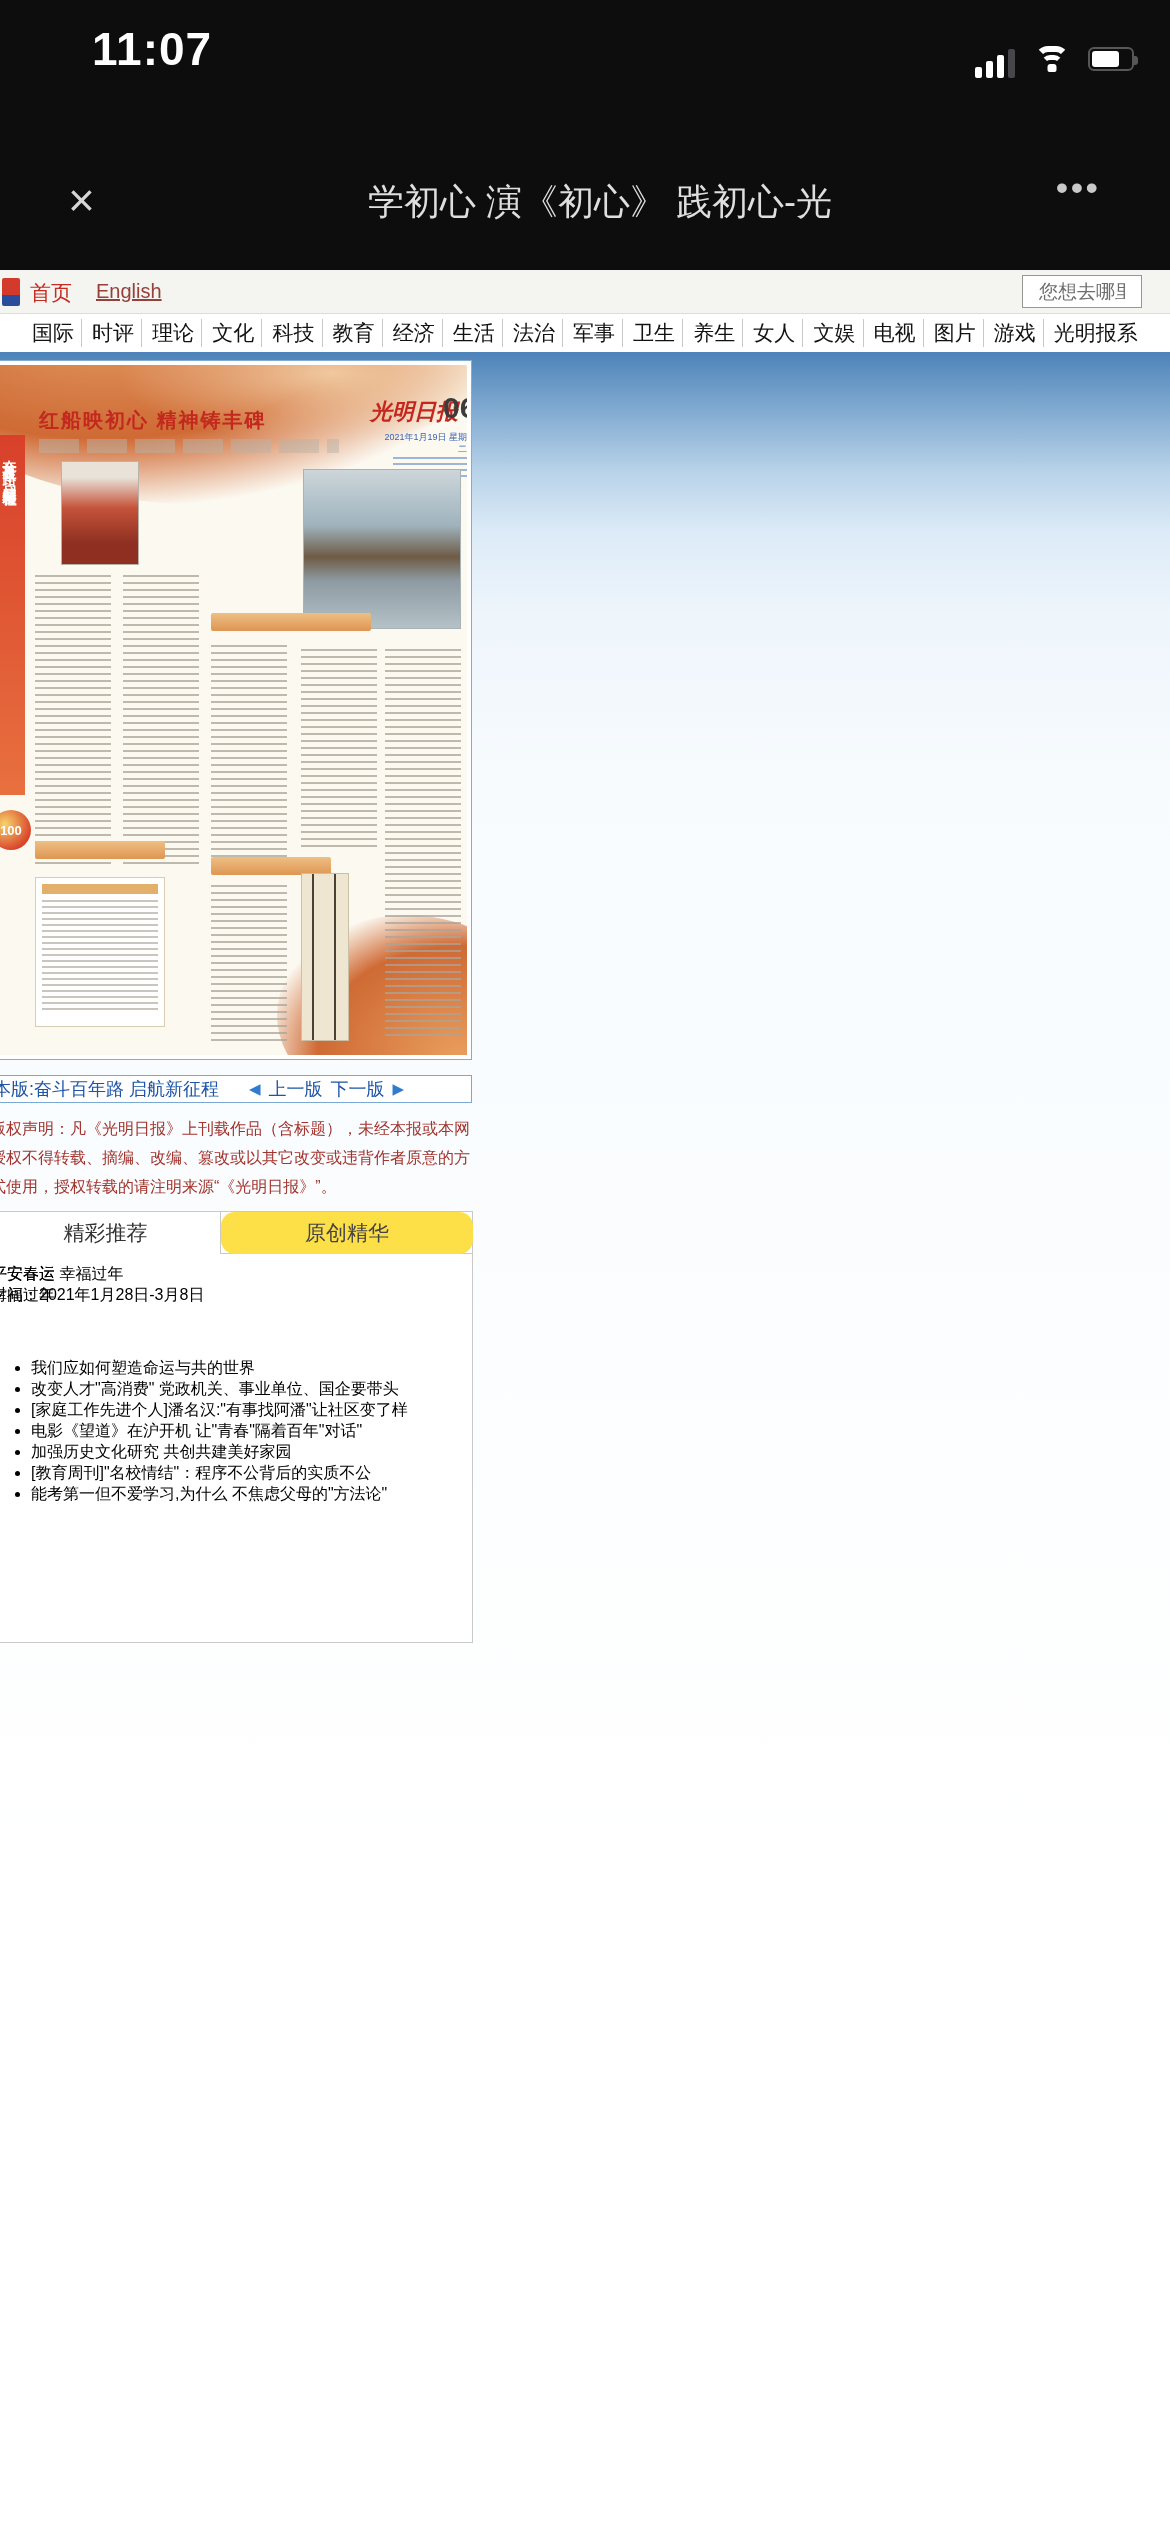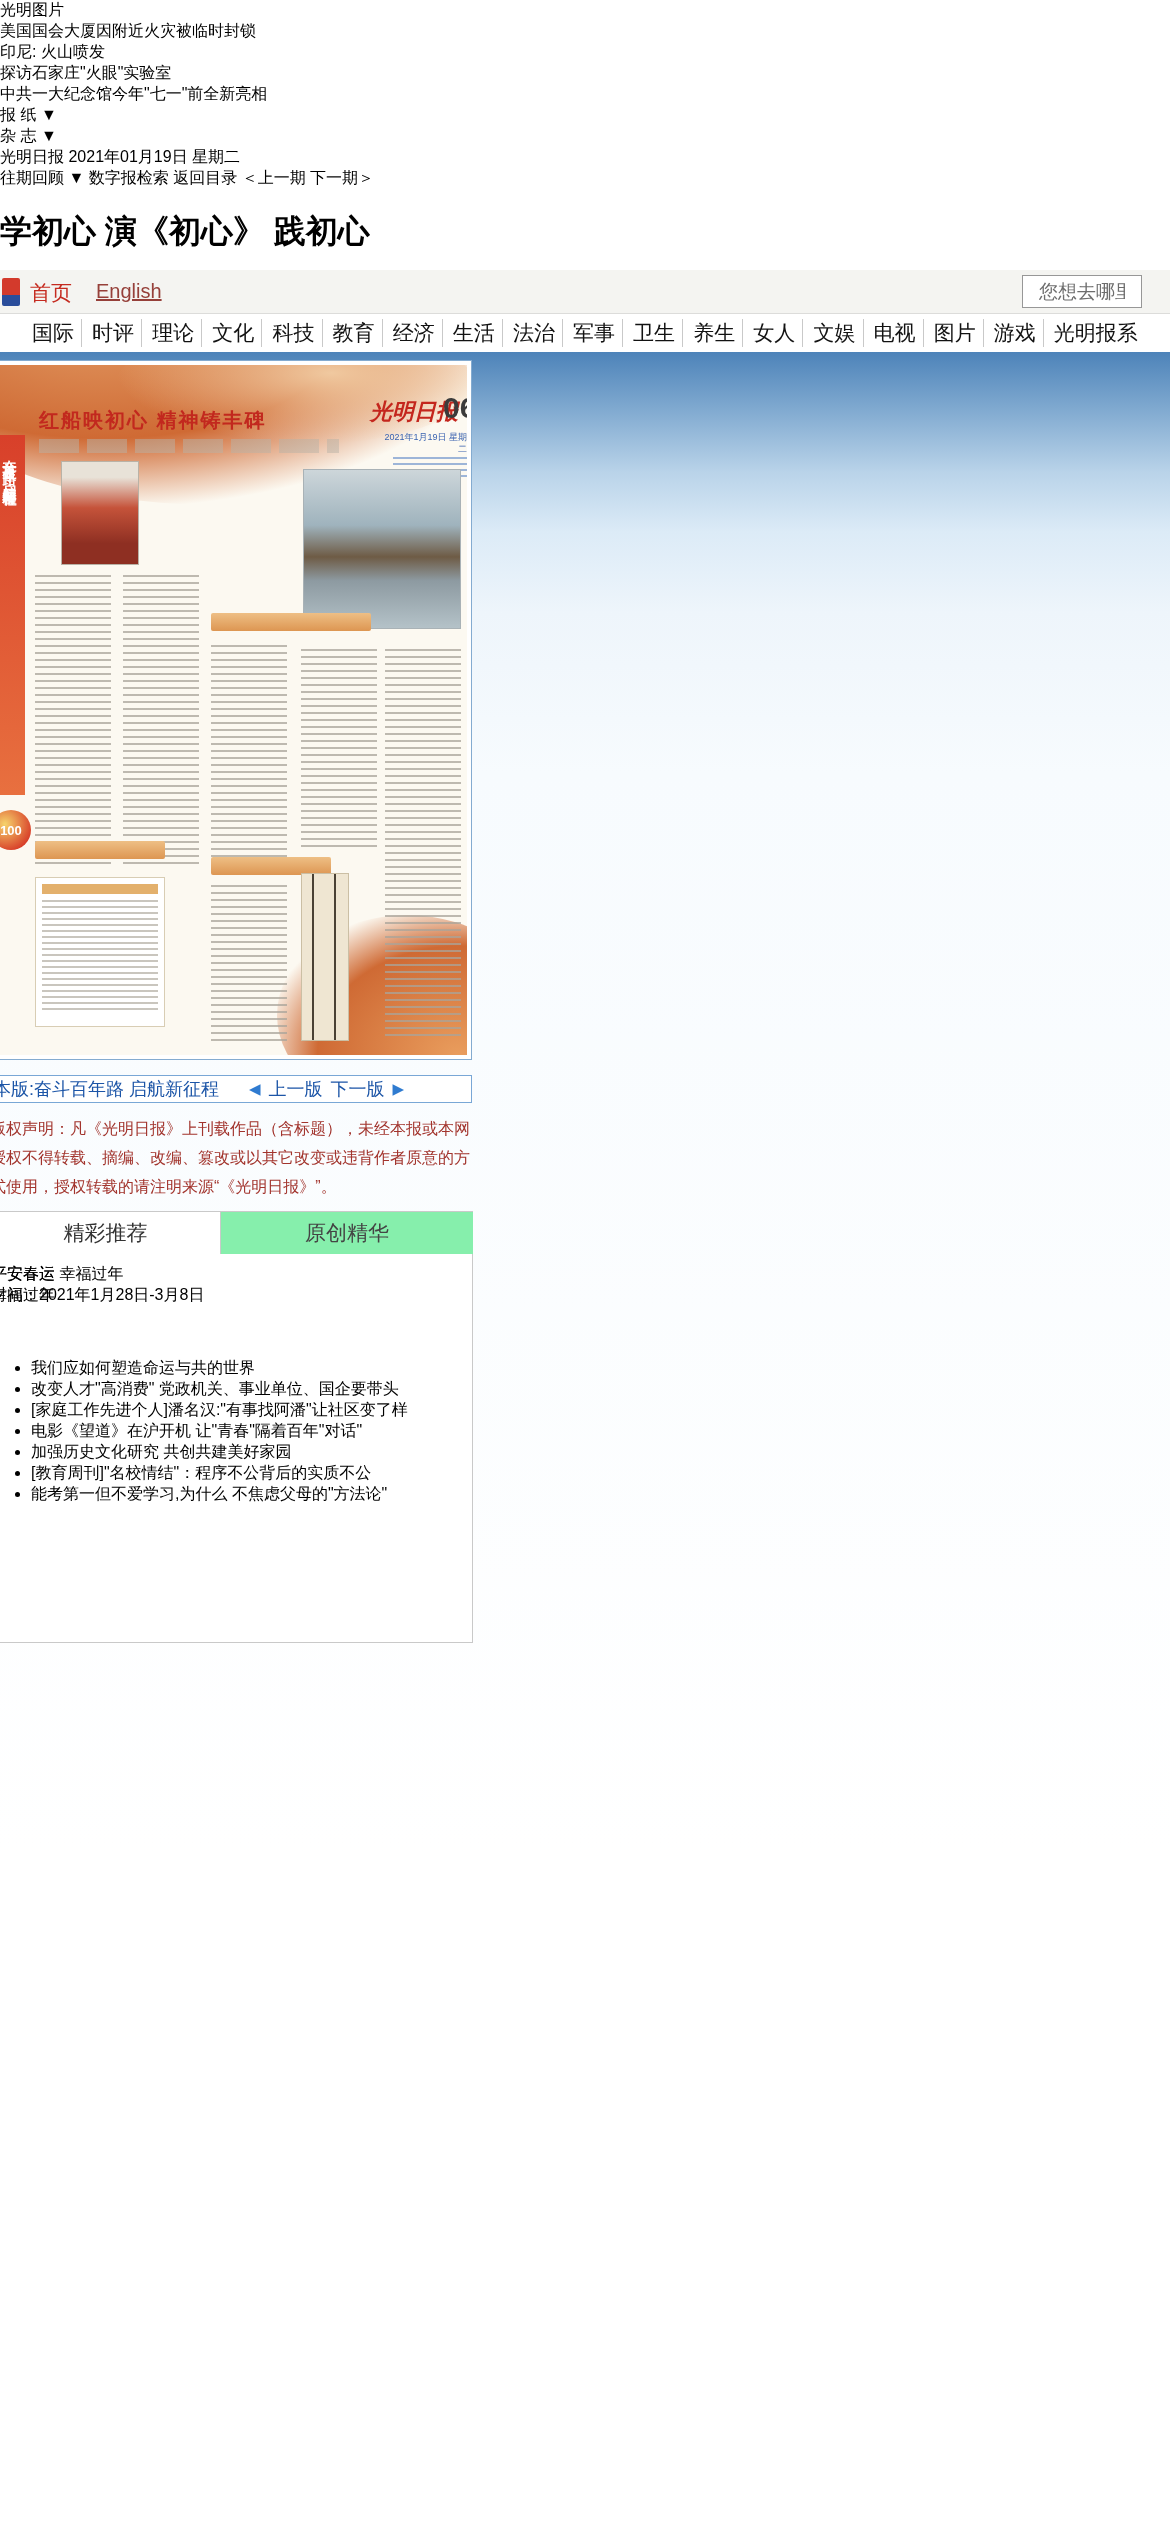--- a/index.html
+++ b/index.html
@@ -77,21 +77,21 @@
   .version-bar .arrow{color:#2f7bd0;font-size:15px;margin:0 4px;}
   .version-bar .vlink{color:#1c55a7;margin:8px 4px;}
 
   
   .notice{position:absolute;left:-10px;top:1114px;width:486px;color:#a2342d;font-size:16px;line-height:29px;white-space:nowrap;overflow:hidden;}
 
   
   .promo-box{position:absolute;left:-10px;top:1211px;width:483px;height:432px;background:#fff;border:1px solid #c9c9c9;}
   .promo-tabs{position:relative;height:42px;border-bottom:1px solid #c9c9c9;}
   .tab-active{position:absolute;left:0;top:0;width:230px;height:42px;background:#fff;border-right:1px solid #c9c9c9;display:flex;align-items:center;justify-content:center;font-size:21px;color:#333;}
-  .tab-inactive{position:absolute;left:230px;top:0;width:252px;height:42px;background:#86efac;display:flex;align-items:center;justify-content:center;font-size:21px;color:#444;}
+  .tab-inactive{position:absolute;left:230px;top:0;width:252px;height:42px;background:#fde047;display:flex;align-items:center;justify-content:center;font-size:21px;color:#444;border-radius:14px;}
   .promo-banner{position:relative;height:78px;margin-top:10px;}
   .banner-art{position:absolute;left:0;top:0;width:130px;height:74px;background:linear-gradient(135deg,#f needed;background:linear-gradient(135deg,#f5a04c,#e96a2e);color:#fff;text-align:center;padding-top:8px;overflow:hidden;}
   .banner-art div{font-size:22px;font-weight:bold;letter-spacing:2px;text-shadow:1px 2px 0 #c24a12;transform:rotate(-3deg);}
   .banner-title{position:absolute;left:142px;top:10px;font-size:21px;color:#1d1d1d;}
   .banner-time{position:absolute;left:142px;top:46px;font-size:19px;color:#e23a22;}
   .promo-links{list-style:none;margin:14px 0 0 0;padding:0 0 0 0;}
   .promo-links li{font-size:19px;line-height:38px;color:#222;white-space:nowrap;overflow:hidden;padding-left:1px;}
   .promo-links .blue{color:#44699d;}
 
   
@@ -150,20 +150,44 @@
   
   .footer-links{position:absolute;left:0;top:2300px;width:1120px;text-align:center;font-size:24px;color:#111;}
   .footer-links span.sep{color:#888;margin:0 10px;font-size:22px;}
   .footer-copy{position:absolute;left:0;top:2402px;width:1120px;text-align:center;font-size:24px;color:#111;}
 </style>
 </head>
 <body>
 
 <div id="canvas">
 
+  <div class="phone-header">
+    <div class="status-time">11:07</div>
+    <div class="sig-bars">
+        <i></i>
+        <i></i>
+        <i></i>
+        <i></i>
+      </div>
+    <div class="wifi">
+        <span class="w1"></span>
+        <span class="w2"></span>
+        <span class="w3"></span>
+      </div>
+    <div class="battery">
+        <span class="fill"></span>
+        <span class="nub"></span>
+      </div>
+    <div class="wc-close">×</div>
+    <div class="wc-title-wrap">
+      <span class="wc-title">学初心 演《初心》 践初心-光</span>
+      <span class="wc-title-fade"></span>
+    </div>
+    <div class="wc-more">•••</div>
+  </div>
 
   <div class="topbar">
     <span class="site-logo"></span>
     <a class="home-link">首页</a>
     <a class="english-link">English</a>
     <div class="search-box">
       <input placeholder="您想去哪里?" style="">
     </div>
   </div>
 

